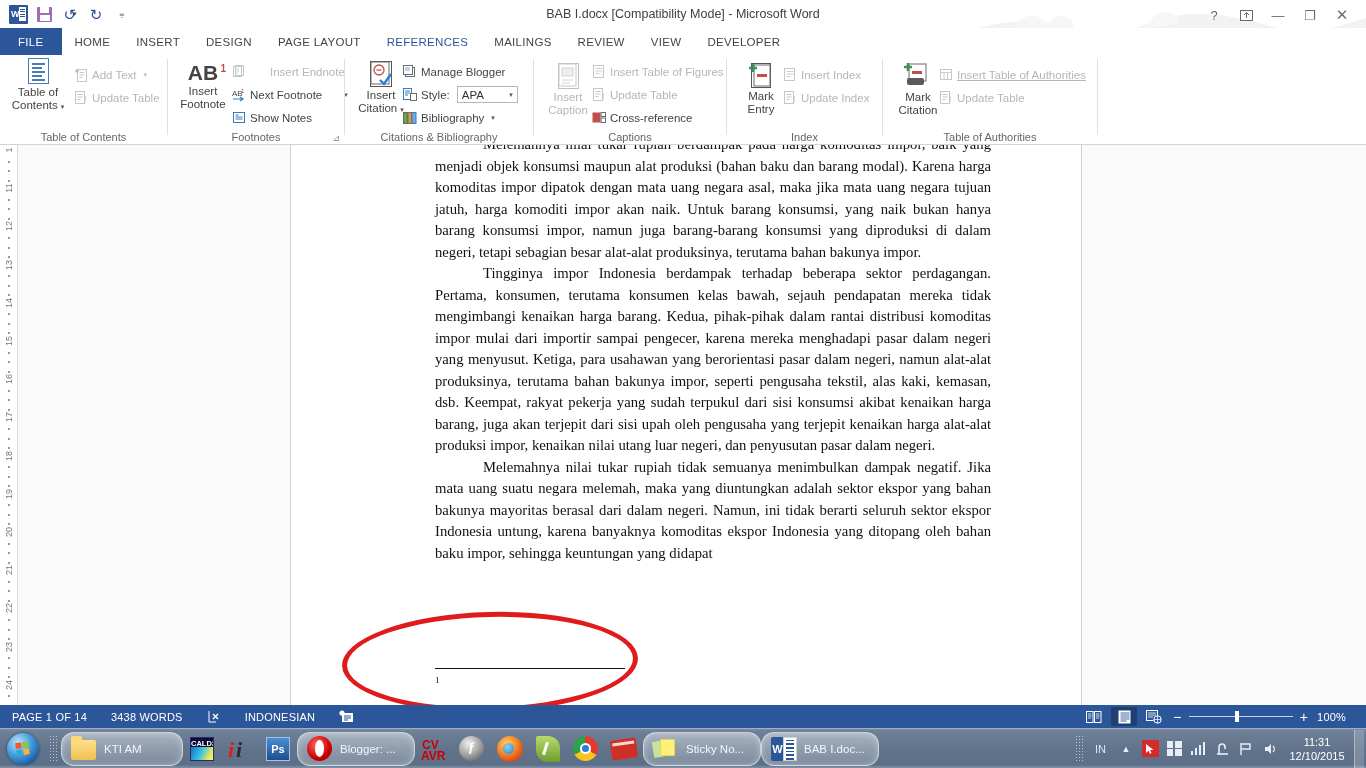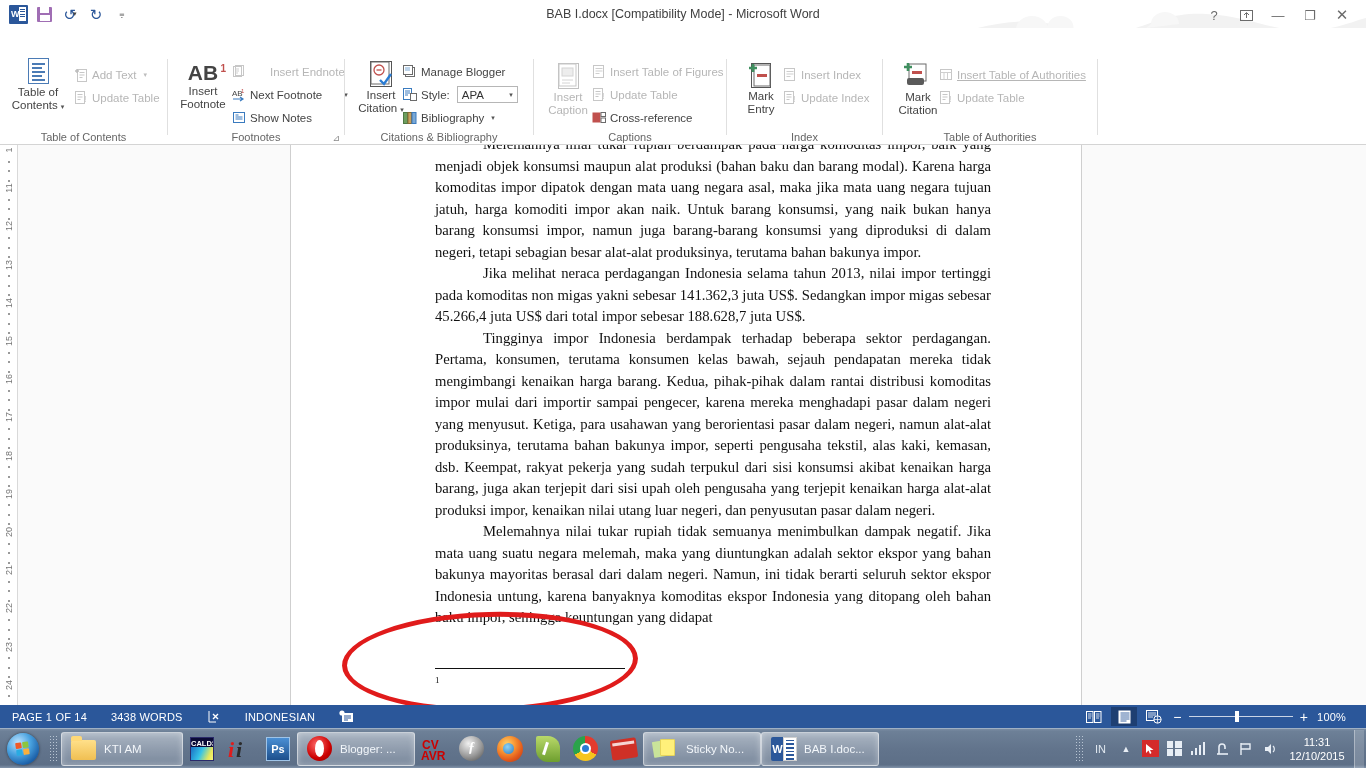--- a/index.html
+++ b/index.html
@@ -237,21 +237,21 @@
   }
   .orb-flag { position: relative; width: 15px; height: 14px; transform: rotate(-8deg); }
   .orb-flag span { position: absolute; width: 6px; height: 6px; border-radius: 1px; }
   .grip {
     width: 9px; height: 28px; margin: 0 3px;
     background-image: radial-gradient(#cdd8e4 40%, transparent 41%);
     background-size: 3px 3px; opacity: .8;
   }
   .tb-btn {
     height: 34px; display: flex; align-items: center; gap: 7px;
-    padding: 0 9px; border-radius: 3px; color: #fff; font-size: 11.5px;
+    padding: 0 9px; border-radius: 13px; color: #fff; font-size: 11.5px;
     white-space: nowrap;
   }
   .tb-btn.win {
     background: linear-gradient(to bottom, rgba(255,255,255,.42), rgba(255,255,255,.18));
     border: 1px solid rgba(255,255,255,.55);
     box-shadow: inset 0 0 6px rgba(255,255,255,.35);
     color: #f2f6fa;
   }
   .tb-btn.icon-only { padding: 0 6px; }
   .tb-icon { width: 26px; height: 26px; position: relative; flex: 0 0 26px; }
@@ -360,20 +360,32 @@
       </div>
       <div class="win-btn">—</div>
       <div class="win-btn">❐</div>
       <div class="win-btn close">✕</div>
     </div>
 
   </div>
 
   <div class="tabstrip">
     <div class="tabstrip-right"></div>
+    <div class="tabs">
+      <div class="tab file">FILE</div>
+      <div class="tab">HOME</div>
+      <div class="tab">INSERT</div>
+      <div class="tab">DESIGN</div>
+      <div class="tab">PAGE LAYOUT</div>
+      <div class="tab active">REFERENCES</div>
+      <div class="tab">MAILINGS</div>
+      <div class="tab">REVIEW</div>
+      <div class="tab">VIEW</div>
+      <div class="tab">DEVELOPER</div>
+    </div>
   </div>
 
   <div class="ribbon">
 
     <div class="rb-group" style="left:0; width:167px;">
       <div class="big-btn" style="left:8px; top:3px; width:60px;">
         <span class="g-doc">
             <i style="top:4px;width:13px"></i>
             <i style="top:8px;width:10px"></i>
             <i style="top:12px;width:13px"></i>
@@ -683,21 +695,20 @@
           <div class="vr-dot" style="top: 559.9px;"></div>
           <div class="vr-dot" style="top: 569.45px;"></div>
         </div>
     </div>
 
     <div class="left-gutter"></div>
 
     <div class="page">
       <div class="doc-text">
         <p class="ind">Melemahnya nilai tukar rupiah berdampak pada harga komoditas impor, baik yang menjadi objek konsumsi maupun alat produksi (bahan baku dan barang modal). Karena harga komoditas impor dipatok dengan mata uang negara asal, maka jika mata uang negara tujuan jatuh, harga komoditi impor akan naik. Untuk barang konsumsi, yang naik bukan hanya barang konsumsi impor, namun juga barang-barang konsumsi yang diproduksi di dalam negeri, tetapi sebagian besar alat-alat produksinya, terutama bahan bakunya impor.</p>
-        <p class="ind">Jika melihat neraca perdagangan Indonesia selama tahun 2013, nilai impor tertinggi pada komoditas non migas yakni sebesar 141.362,3 juta US$. Sedangkan impor migas sebesar 45.266,4 juta US$ dari total impor sebesar 188.628,7 juta US$.</p>
         <p class="ind">Tingginya impor Indonesia berdampak terhadap beberapa sektor perdagangan. Pertama, konsumen, terutama konsumen kelas bawah, sejauh pendapatan mereka tidak mengimbangi kenaikan harga barang. Kedua, pihak-pihak dalam rantai distribusi komoditas impor mulai dari importir sampai pengecer, karena mereka menghadapi pasar dalam negeri yang menyusut. Ketiga, para usahawan yang berorientasi pasar dalam negeri, namun alat-alat produksinya, terutama bahan bakunya impor, seperti pengusaha tekstil, alas kaki, kemasan, dsb. Keempat, rakyat pekerja yang sudah terpukul dari sisi konsumsi akibat kenaikan harga barang, juga akan terjepit dari sisi upah oleh pengusaha yang terjepit kenaikan harga alat-alat produksi impor, kenaikan nilai utang luar negeri, dan penyusutan pasar dalam negeri.</p>
         <p class="ind">Melemahnya nilai tukar rupiah tidak semuanya menimbulkan dampak negatif. Jika mata uang suatu negara melemah, maka yang diuntungkan adalah sektor ekspor yang bahan bakunya mayoritas berasal dari dalam negeri. Namun, ini tidak berarti seluruh sektor ekspor Indonesia untung, karena banyaknya komoditas ekspor Indonesia yang ditopang oleh bahan baku impor, sehingga keuntungan yang didapat</p>
       </div>
       <div class="footnote-sep"></div>
       <div class="footnote-num">1</div>
     </div>
 
     <div class="right-gutter"></div>
   </div>
 

